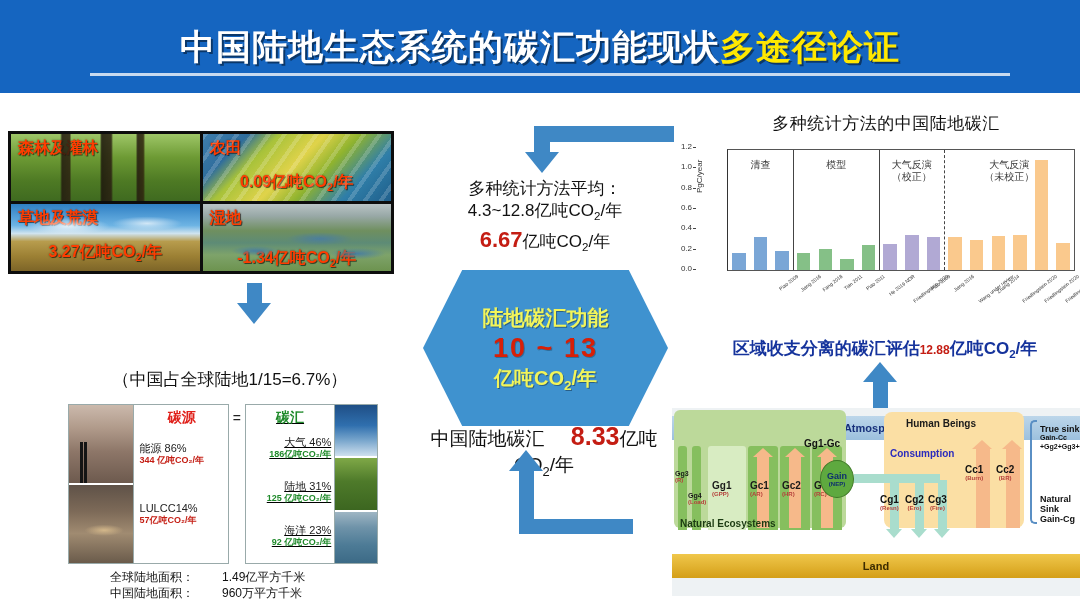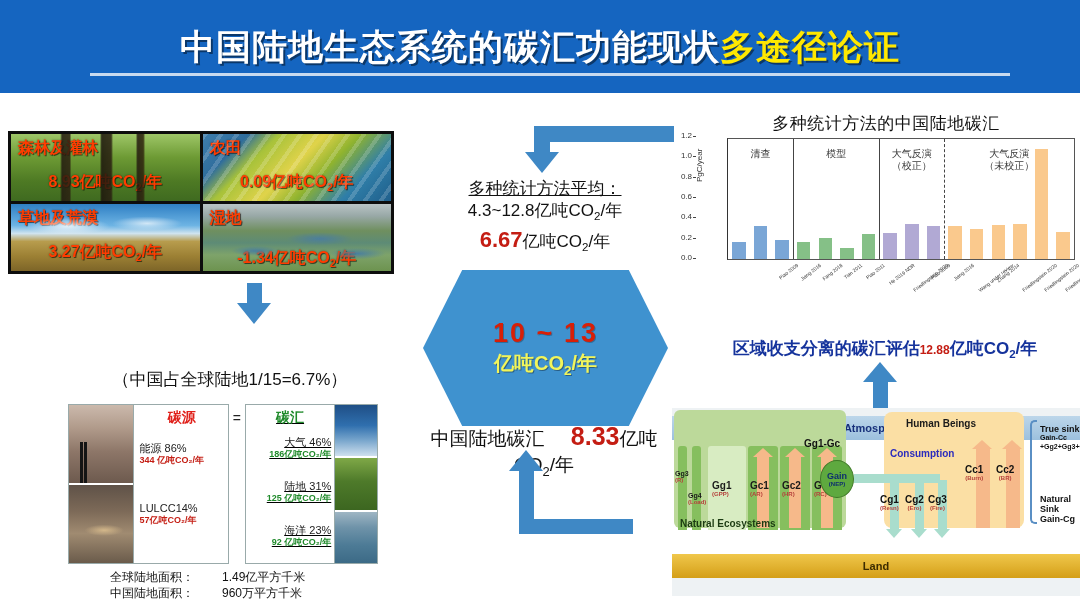--- a/index.html
+++ b/index.html
@@ -106,21 +106,21 @@
 
   
   .arrD-shaft { left: 873px; top: 380px; width: 15px; height: 28px; }
   .arrD-head  { left: 863px; top: 362px; border-left: 17px solid transparent; border-right: 17px solid transparent; border-bottom: 20px solid #3f88c5; border-top: none; }
 
   
   .avg-block {
     position: absolute; left: 420px; top: 178px; width: 250px; text-align: center;
     color: #111; line-height: 1.28;
   }
-  .avg-l1 { font-size: 17px; text-decoration: underline; }
+  .avg-l1 { font-size: 17px; }
   .avg-l2 { font-size: 17px; }
   .avg-l3 { font-size: 17px; margin-top: 2px; }
   .avg-l3 .hl { color: #c41d13; font-weight: bold; font-size: 22px; }
 
   .hexagon {
     position: absolute; left: 423px; top: 270px; width: 245px; height: 156px;
     background: #3f92cf;
     clip-path: polygon(16% 0%, 84% 0%, 100% 50%, 84% 100%, 16% 100%, 0% 50%);
     display: flex; flex-direction: column; align-items: center; justify-content: center;
     gap: 1px;
@@ -184,21 +184,21 @@
     position: absolute; left: 110px; top: 570px; width: 290px;
     font-size: 12px; color: #111; line-height: 1.32;
   }
   .area-note .row { display: flex; }
   .area-note .k { width: 112px; }
 
   
   .chart-wrap { position: absolute; left: 697px; top: 112px; width: 378px; height: 190px; }
   .chart-title {
     text-align: center; font-size: 17px; color: #111; font-weight: normal;
-    margin: 0 0 3px 0; letter-spacing: .5px;
+    margin: 0 0 14px 0; letter-spacing: .5px;
   }
   .chart-body { position: relative; height: 160px; padding-left: 30px; }
   .ylabel {
     position: absolute; left: -2px; top: 44px; font-size: 8px; color: #333;
     transform: rotate(-90deg); transform-origin: left top; white-space: nowrap;
   }
   .plot {
     position: relative; height: 122px; border: 1px solid #555; border-left: 1px solid #333;
     background: #fff; display: flex; align-items: flex-end;
   }
@@ -312,21 +312,20 @@
   <div class="header">
     <div class="title">
       <span class="w">中国陆地生态系统的碳汇功能现状</span><span class="y">多途径论证</span>
     </div>
     <div class="header-rule"></div>
   </div>
 
   <div class="photo-grid">
     <div class="photo ph-forest">
       <span class="lbl-name">森林及灌林</span>
-      <span class="lbl-val"><span>8.93亿吨CO</span><sub>2</sub><span>/年</span></span>
     </div>
     <div class="photo ph-crop">
       <span class="lbl-name">农田</span>
       <span class="lbl-val"><span>0.09亿吨CO</span><sub>2</sub><span>/年</span></span>
     </div>
     <div class="photo ph-grass">
       <span class="lbl-name">草地及荒漠</span>
       <span class="lbl-val"><span>3.27亿吨CO</span><sub>2</sub><span>/年</span></span>
     </div>
     <div class="photo ph-wet pos-b">
@@ -394,20 +393,21 @@
     </div>
   </div>
 
   <div class="avg-block">
     <div class="avg-l1">多种统计方法平均：</div>
     <div class="avg-l2"><span>4.3~12.8亿吨CO</span><sub>2</sub><span>/年</span></div>
     <div class="avg-l3"><span class="hl">6.67</span><span>亿吨CO</span><sub>2</sub><span>/年</span></div>
   </div>
 
   <div class="hexagon">
+    <div class="hex-l1">陆地碳汇功能</div>
     <div class="hex-l2">10 ~ 13</div>
     <div class="hex-l3"><span>亿吨CO</span><sub>2</sub><span>/年</span></div>
   </div>
 
   <div class="china-sink">
     <span>中国陆地碳汇</span> <span class="hl">8.33</span><span>亿吨</span><br>
     <span>CO</span><sub>2</sub><span>/年</span>
   </div>
 
   <div class="arr-shaft arrC-h"></div>

